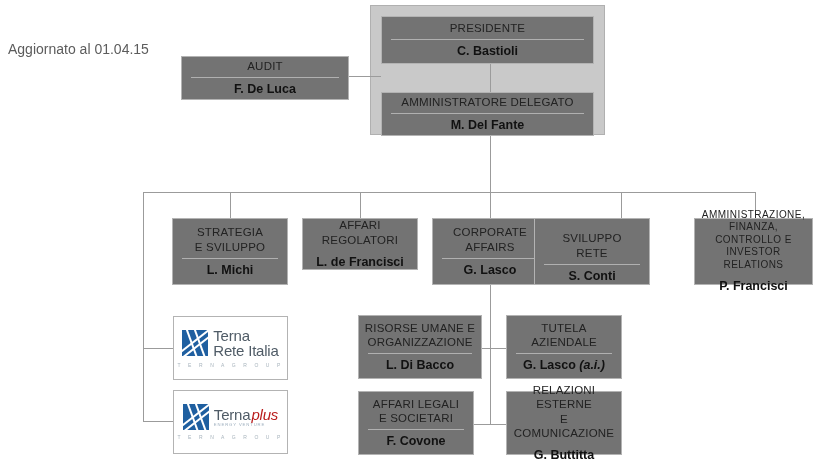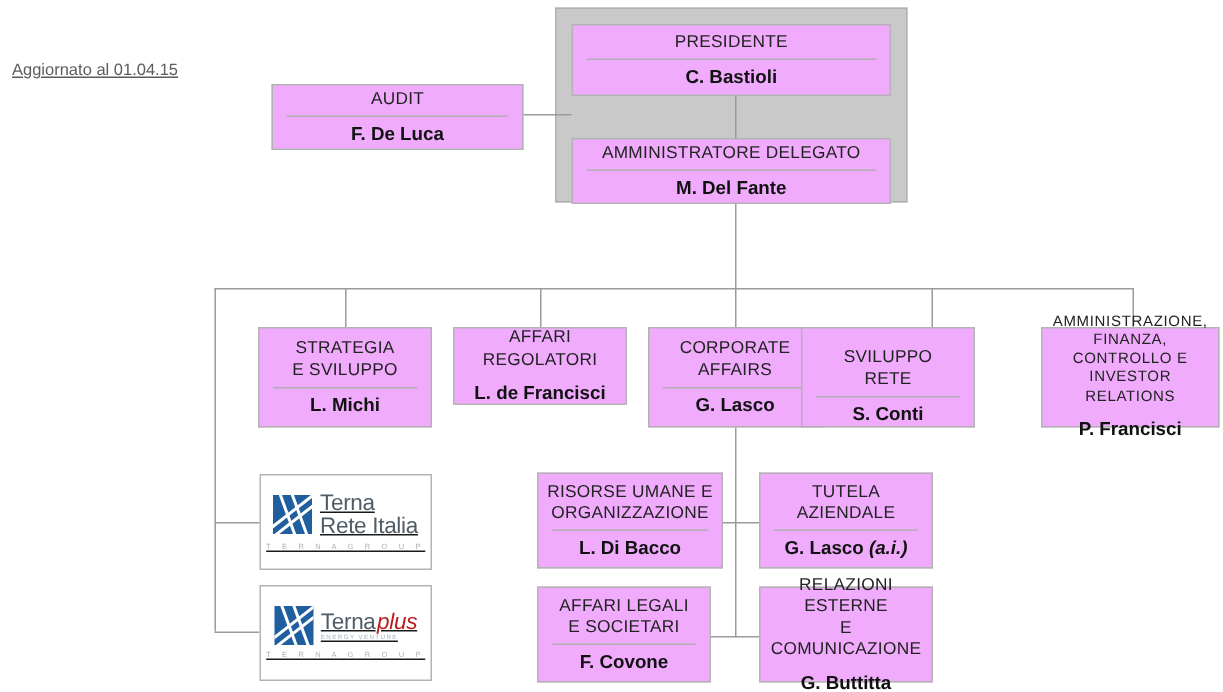--- a/index.html
+++ b/index.html
@@ -25,21 +25,21 @@
     background: #9b9b9b;
   }
   .line.h { height: 1px; }
   .line.v { width: 1px; }
 
   
   .node {
     position: absolute;
     box-sizing: border-box;
     border: 1px solid #b3b3b3;
-    background: #f0abfc;
+    background: #737373;
     display: flex;
     flex-direction: column;
     align-items: stretch;
     justify-content: center;
   }
   .node .title {
     text-align: center;
     line-height: 1.25;
     padding: 0 4px;
     color: #222222;
@@ -73,41 +73,39 @@
   #exec-frame {
     position: absolute;
     box-sizing: border-box;
     background: #c9c9c9;
     border: 1px solid #b0b0b0;
   }
 
   
   #updated {
     position: absolute;
-    font-size: 11px;
+    font-size: 14px;
     color: #5c5c5c;
     white-space: nowrap;
-    text-decoration: underline;
   }
 
   
   .logobox {
     position: absolute;
     box-sizing: border-box;
     border: 1px solid #b3b3b3;
     background: #ffffff;
     display: flex;
     align-items: center;
     justify-content: center;
   }
   .logo-inner {
     display: flex;
     flex-direction: column;
     align-items: center;
-    text-decoration: underline;
   }
   .logo-row {
     display: flex;
     align-items: center;
     gap: 5px;
   }
   .logo-mark {
     width: 26px;
     height: 26px;
     background: #1f5fa0;

